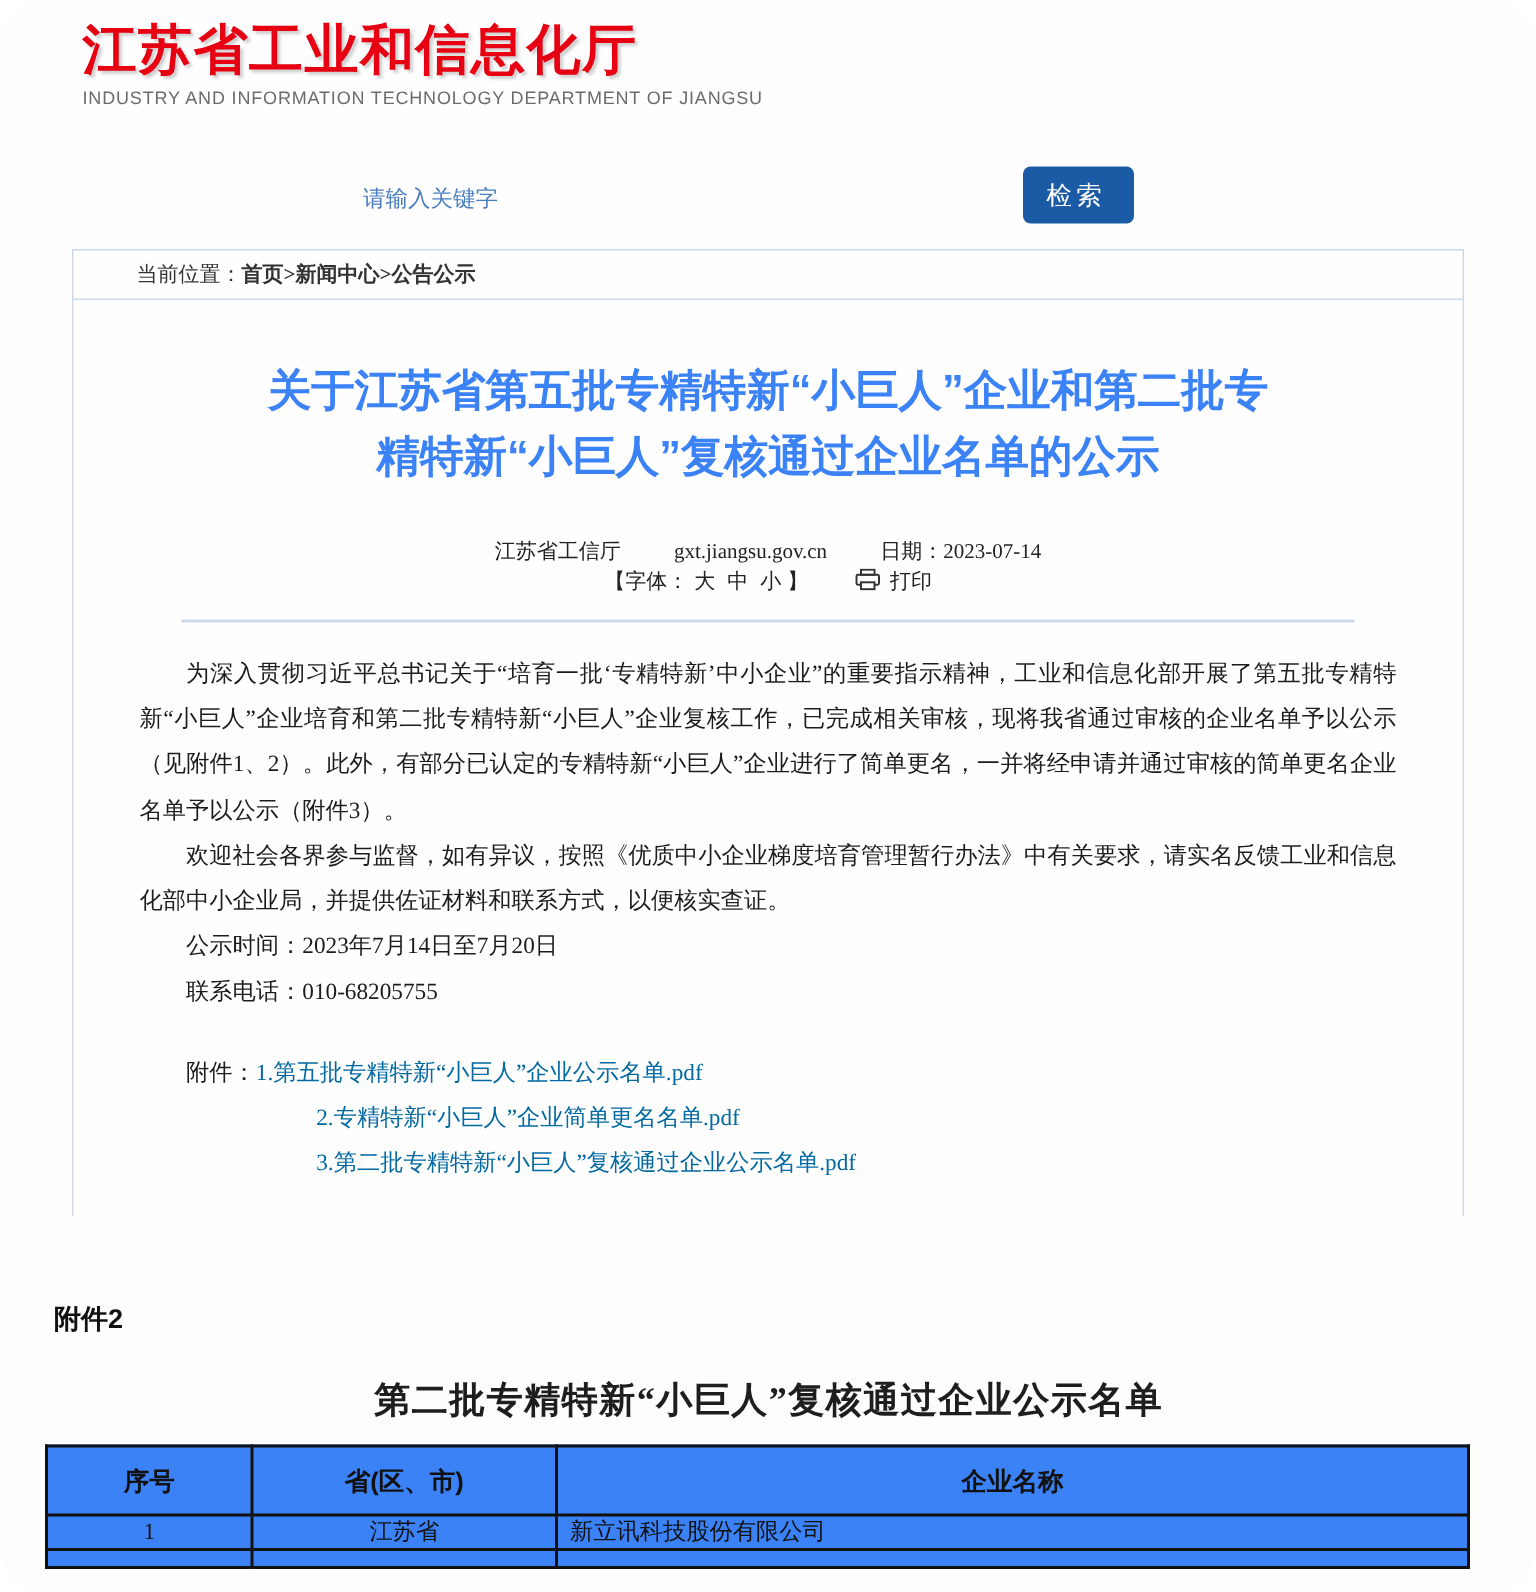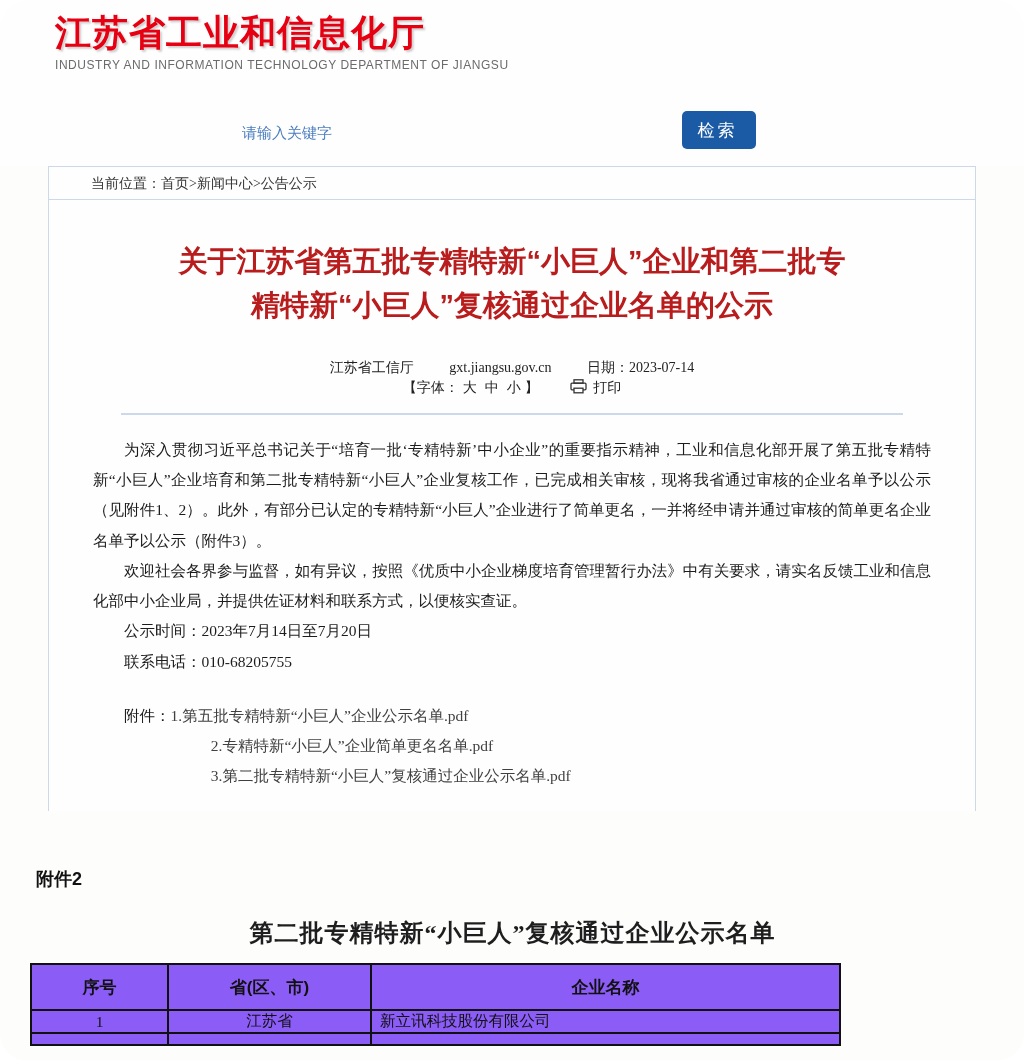--- a/index.html
+++ b/index.html
@@ -43,25 +43,25 @@
   
   .card-wrap {
     margin: 0 48px; width: 928px; background: #fefefe;
     border: 1px solid #ccd9e8; border-bottom: none;
   }
   .breadcrumb {
     height: 33px; line-height: 33px; border-bottom: 1px solid #ccd9e8;
     padding-left: 42px; font-family: "Liberation Serif", "DejaVu Serif", serif;
     font-size: 14px; color: #333;
   }
-  .breadcrumb .bc-path { cursor: pointer; }
+  .breadcrumb .bc-path { cursor: pointer; font-weight: bold; }
   .article { padding: 40px 34px 20px; }
   .article-title {
     margin: 0 14px; text-align: center; font-size: 29px; line-height: 1.5;
-    color: #b91c1c; font-weight: bold;
+    color: #3b82f6; font-weight: bold;
   }
   .meta {
     margin-top: 32px; text-align: center; font-size: 14px; color: #222;
     font-family: "Liberation Serif", "DejaVu Serif", serif;
   }
   .meta > span { margin: 0 16px; }
   .toolbar {
     margin-top: 2px; text-align: center; font-size: 14px; color: #222;
     font-family: "Liberation Serif", "DejaVu Serif", serif;
   }
@@ -74,33 +74,33 @@
     font-size: 15.5px; line-height: 1.95; color: #1c1c1c; text-align: justify;
   }
   .body-text p { margin: 0; text-indent: 2em; }
   .attachments {
     margin: 24px 10px 0; font-family: "Liberation Serif", "DejaVu Serif", serif;
     font-size: 15.5px; line-height: 1.95; color: #1c1c1c;
   }
   .attachments p { margin: 0; }
   .att-first { text-indent: 2em; }
   .att-line { padding-left: 7.6em; }
-  .att-link { color: #404040; text-decoration: none; cursor: pointer; }
+  .att-link { color: #0369a1; text-decoration: none; cursor: pointer; }
 
   
   .appendix { margin-top: 56px; }
   .appendix-label { margin: 0 0 0 36px; font-size: 18px; font-weight: bold; color: #111; }
   .appendix-title {
     width: 965px; margin: 26px 0 14px 30px; text-align: center;
     font-family: "Liberation Serif", "DejaVu Serif", serif;
     font-size: 24px; font-weight: bold; color: #1e1e1e; letter-spacing: 1px;
   }
   .roster {
-    margin-left: 30px; width: 811px; border-collapse: collapse; table-layout: fixed;
-    font-family: "Liberation Serif", "DejaVu Serif", serif; background: #8b5cf6;
+    margin-left: 30px; width: 950px; border-collapse: collapse; table-layout: fixed;
+    font-family: "Liberation Serif", "DejaVu Serif", serif; background: #3b82f6;
   }
   .roster th, .roster td { border: 2px solid #111; overflow: hidden; }
   .roster th { height: 46px; font-size: 17px; font-weight: bold; text-align: center; color: #111; font-family: "Liberation Sans", "DejaVu Sans", sans-serif; }
   .roster td { height: 22px; font-size: 15.5px; color: #111; padding: 0; }
   .roster td.c { text-align: center; }
   .roster td.company { padding-left: 8px; text-align: left; }
   .roster tr.partial td { height: 12px; }
   .col-idx { width: 137px; }
   .col-prov { width: 203px; }
 </style>

